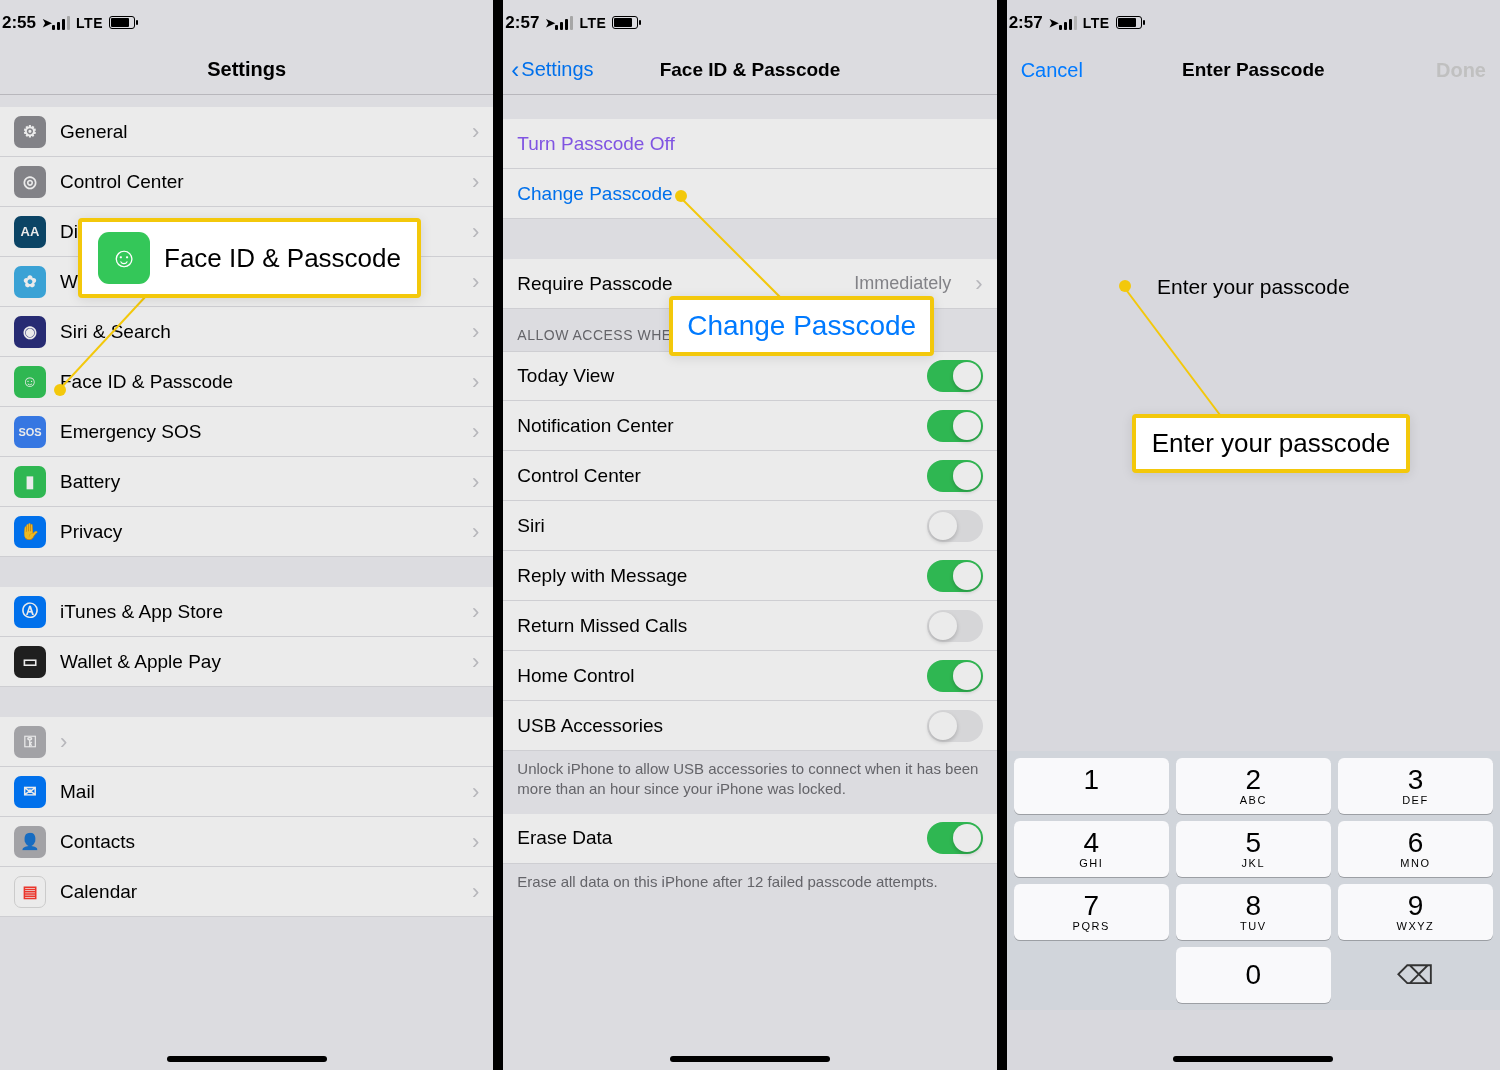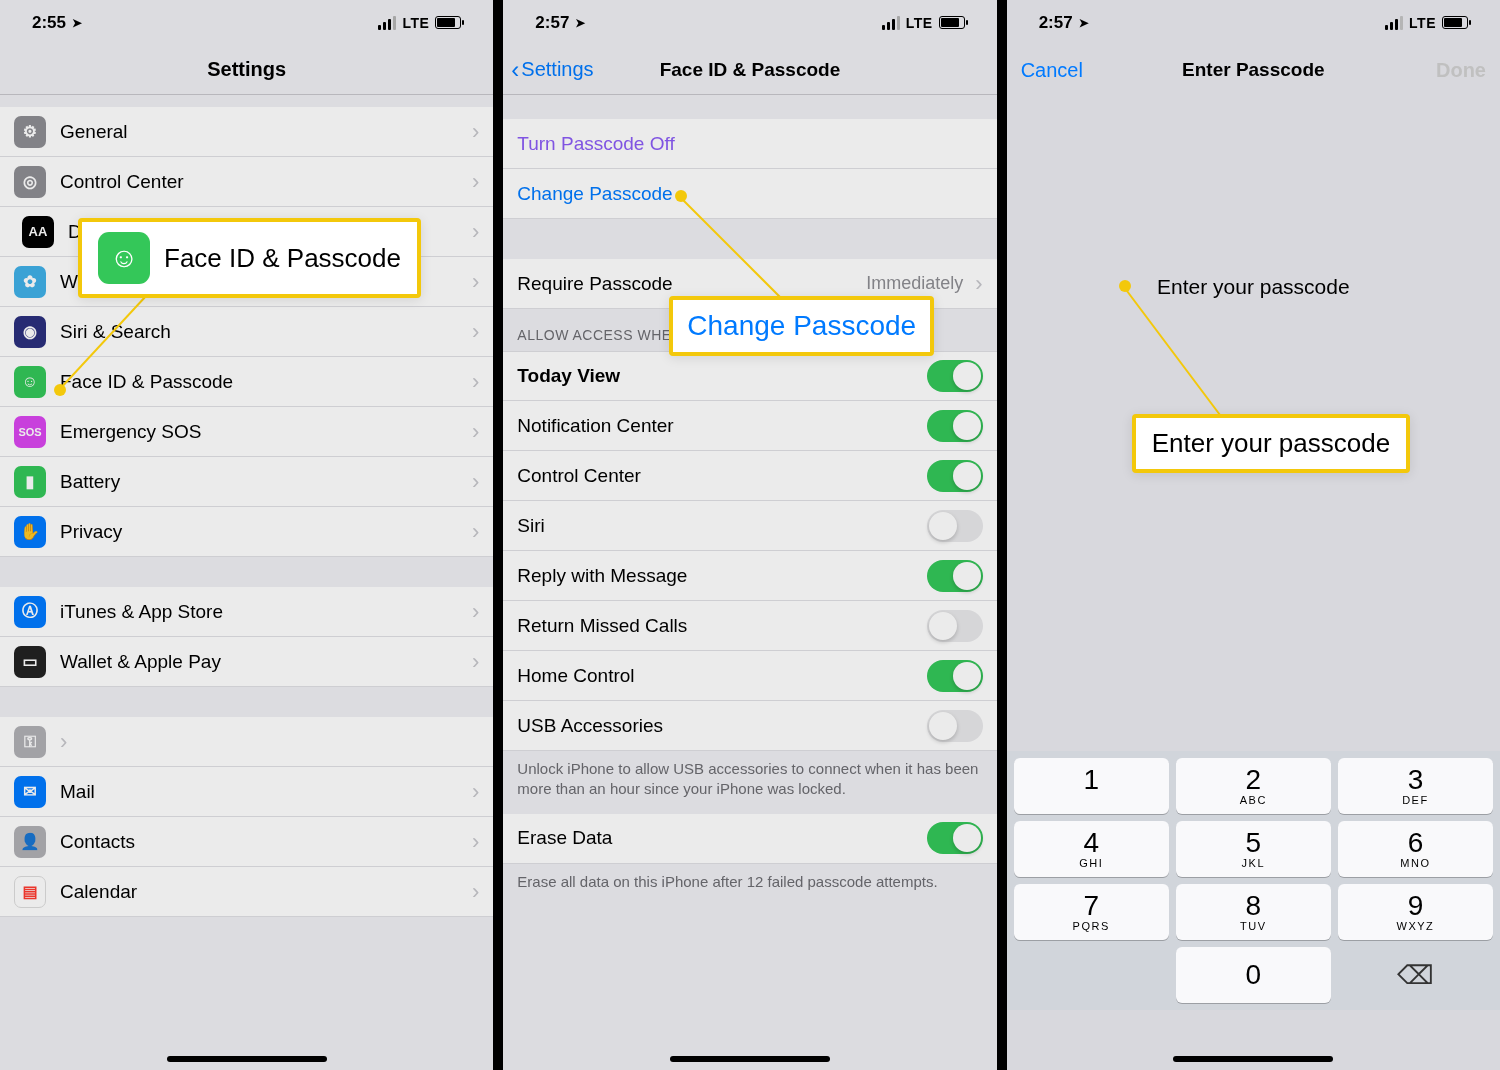--- a/index.html
+++ b/index.html
@@ -1,49 +1,49 @@
 <!DOCTYPE html>
 <html><head>
 <meta charset="utf-8">
 <style>
 * { margin: 0; padding: 0; box-sizing: border-box; font-family: -apple-system, BlinkMacSystemFont, "Helvetica Neue", Arial, sans-serif; }
 body { background: #000; width: 1500px; height: 1070px; display: flex; }
 .phone { flex: 1; background: #efeff4; position: relative; overflow: hidden; }
 .phone + .phone { border-left: 10px solid #000; }
 .dim::after { content: ''; position: absolute; inset: 0; background: rgba(0,0,0,.08); pointer-events: none; }
 
-.status { height: 45px; display: flex; align-items: center; justify-content: space-between; padding: 0 32px; font-size: 17px; font-weight: 600; }
+.status { height: 45px; display: flex; align-items: center; padding: 0 2px; font-size: 17px; font-weight: 600; }
 .status .left { display: flex; align-items: center; gap: 6px; }
 .status .right { display: flex; align-items: center; gap: 6px; font-size: 14px; font-weight: 700; letter-spacing: .5px; }
 .loc { font-size: 12px; }
 
 .navbar { height: 50px; display: flex; align-items: center; justify-content: center; position: relative; padding: 0 16px; border-bottom: 1px solid #c8c7cc; }
 .navbar .title { font-size: 20px; font-weight: 700; }
 .navbar .back { position: absolute; left: 8px; color: #007aff; font-size: 20px; display: flex; align-items: center; gap: 2px; }
 .navbar .cancel { position: absolute; left: 14px; color: #007aff; font-size: 20px; }
 .navbar .done { position: absolute; right: 14px; color: #c0c0c0; font-size: 20px; font-weight: 600; }
 .chev { font-size: 24px; line-height: 1; }
 
 .group-spacer { height: 30px; }
 
 .row { display: flex; align-items: center; background: #fff; min-height: 50px; padding: 0 14px; border-bottom: 1px solid #e0e0e4; }
-.row:first-child { border-top: 1px solid #e0e0e4; font-weight: bold; }
+.row:first-child { border-top: 1px solid #e0e0e4; }
 .row .icon { width: 32px; height: 32px; border-radius: 7px; margin-right: 14px; display: flex; align-items: center; justify-content: center; color: #fff; font-size: 16px; font-weight: bold; flex-shrink: 0; }
 .icon.gray { background: #8e8e93; }
-.icon.blueA { background: #000000; margin-left: 8px; }
+.icon.blueA { background: #0c4a6e; }
 .icon.aqua { background: #3fb0e8; }
 .icon.darkblue { background: #2b2f7d; }
 .icon.green { background: #34c759; }
-.icon.red { background: #d946ef; }
+.icon.red { background: #3b82f6; }
 .icon.blue { background: #007aff; }
 .icon.lgray { background: #b0b0b5; }
 .row .label { font-size: 19px; flex: 1; }
 .row .chevron { color: #c7c7cc; font-size: 22px; }
 .row.blue-link { color: #007aff; }
-.row .detail { color: #8e8e93; font-size: 18px; margin-right: 12px; }
+.row .detail { color: #8e8e93; font-size: 18px; margin-right: 24px; }
 .section-header { font-size: 14px; color: #6d6d72; padding: 18px 14px 8px; text-transform: uppercase; letter-spacing: .5px; }
 .section-footer { font-size: 15px; color: #6d6d72; padding: 8px 14px 14px; line-height: 1.35; }
 
 .toggle { width: 56px; height: 32px; border-radius: 16px; background: #e9e9eb; position: relative; }
 .toggle.on { background: #34c759; }
 .toggle .knob { width: 28px; height: 28px; background: #fff; border-radius: 50%; position: absolute; top: 2px; left: 2px; box-shadow: 0 2px 4px rgba(0,0,0,.2); }
 .toggle.on .knob { left: 26px; }
 
 .home-ind { position: absolute; bottom: 8px; left: 50%; transform: translateX(-50%); width: 160px; height: 6px; background: #000; border-radius: 4px; }
 

